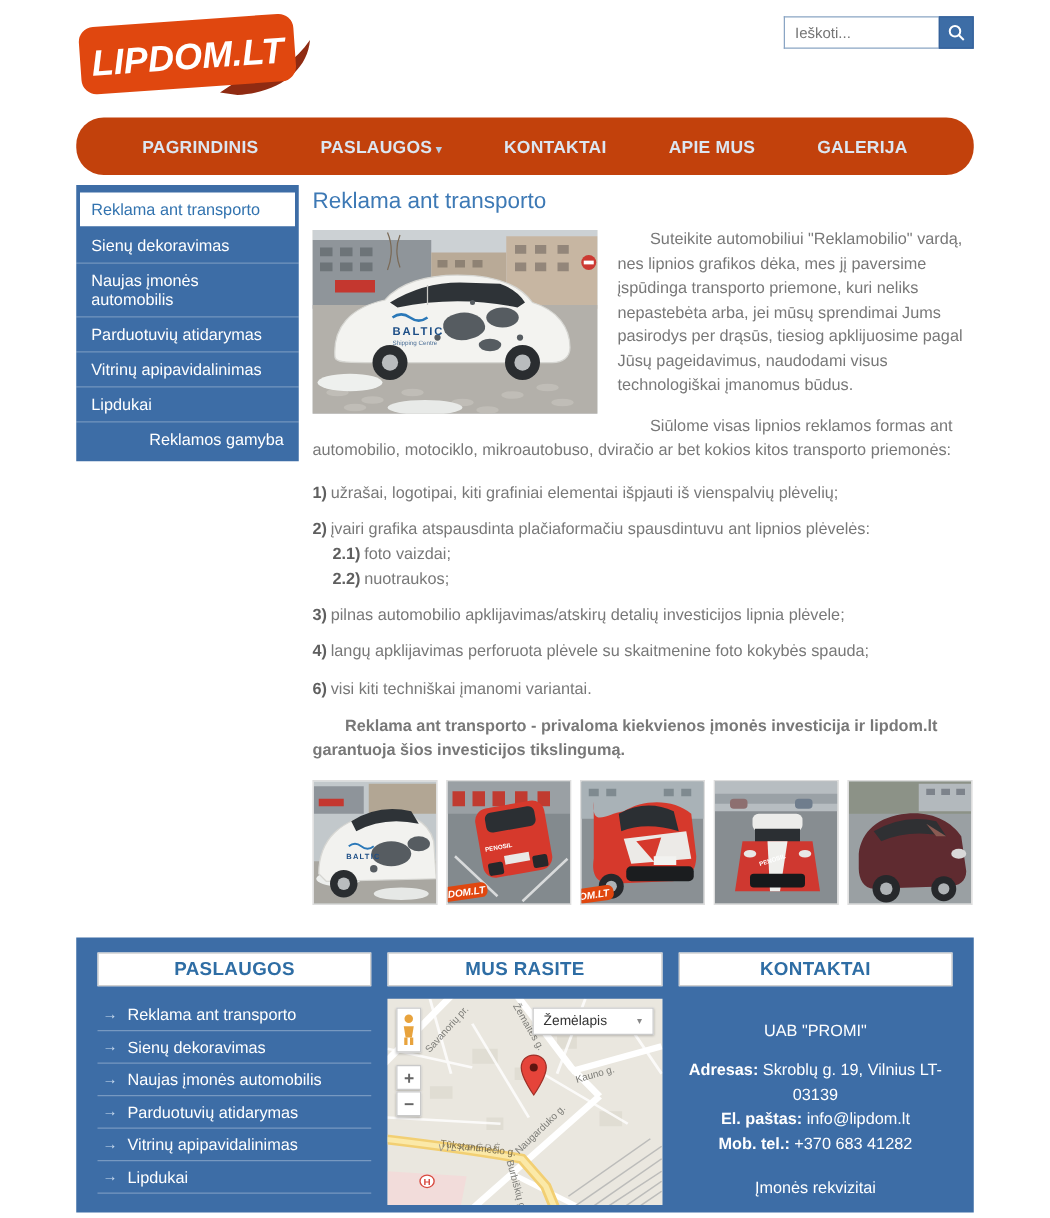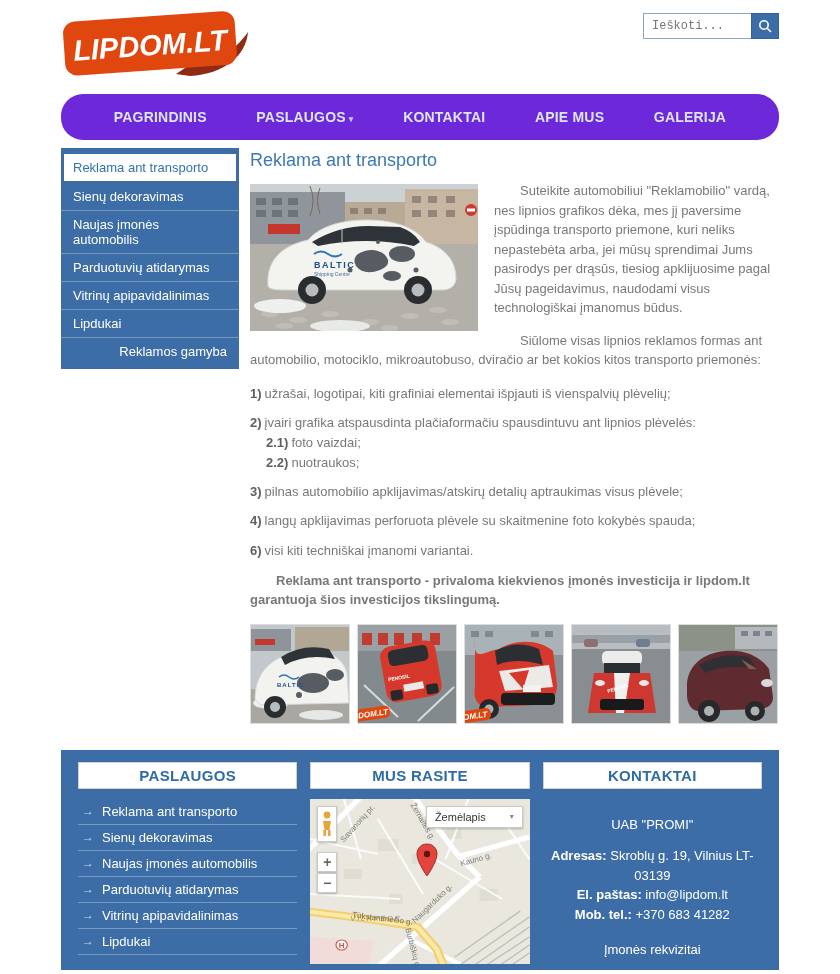--- a/index.html
+++ b/index.html
@@ -7,31 +7,31 @@
   .page {
     width:840px; height:974px; position:relative; overflow:hidden;
     background:#fff; font-family:"Liberation Sans", sans-serif;
   }
 
   
   .site-header { position:relative; height:94px; }
   .logo { position:absolute; left:56px; top:4px; width:205px; height:86px; cursor:pointer; }
   .search { position:absolute; right:61px; top:13px; display:flex; height:26px; }
   .search input {
-    width:108px; border:1px solid #8aa5c4; border-right:none; padding:0 8px;
-    font-size:12px; color:#3b82f6; outline:none; font-family:Liberation Mono, monospace;
+    width:124px; border:1px solid #8aa5c4; border-right:none; padding:0 8px;
+    font-size:12px; color:#3b82f6; outline:none; font-family:Liberation Sans, sans-serif;
   }
   .search button {
     width:28px; height:26px; background:#3d6da6; border:1px solid #35619a;
     display:flex; align-items:center; justify-content:center; cursor:pointer; padding:0;
   }
 
   
   .main-nav {
-    margin:0 61px; height:46px; background:#6d28d9; display:flex;
+    margin:0 61px; height:46px; background:#c2410c; display:flex;
     align-items:center; justify-content:space-around; padding:0 28px;border-radius:22px;
   }
   .nav-item {
     color:#dce6f1; font-weight:bold; font-size:14px; text-decoration:none;
     letter-spacing:.2px; cursor:pointer; white-space:nowrap;
   }
   .nav-item .caret { font-size:9px; color:#b9cde4; margin-left:3px; }
 
   
   .main { margin:8px 61px 0; display:flex; align-items:flex-start; }
@@ -212,21 +212,21 @@
       </div>
 
       <p class="body-par">Suteikite automobiliui "Reklamobilio" vardą, nes lipnios grafikos dėka, mes jį paversime įspūdinga transporto priemone, kuri neliks nepastebėta arba, jei mūsų sprendimai Jums pasirodys per drąsūs, tiesiog apklijuosime pagal Jūsų pageidavimus, naudodami visus technologiškai įmanomus būdus.</p>
       <p class="body-par">Siūlome visas lipnios reklamos formas ant automobilio, motociklo, mikroautobuso, dviračio ar bet kokios kitos transporto priemonės:</p>
 
       <div class="list-block">
         <div class="list-item"><span class="num">1)</span><span>užrašai, logotipai, kiti grafiniai elementai išpjauti iš vienspalvių plėvelių;</span></div>
         <div class="list-item" style="margin-bottom:2px"><span class="num">2)</span><span>įvairi grafika atspausdinta plačiaformačiu spausdintuvu ant lipnios plėvelės:</span></div>
         <div class="list-item sub"><span class="num">2.1)</span><span>foto vaizdai;</span></div>
         <div class="list-item sub last"><span class="num">2.2)</span><span>nuotraukos;</span></div>
-        <div class="list-item"><span class="num">3)</span><span>pilnas automobilio apklijavimas/atskirų detalių aptraukimas visus plėvele;</span></div>
+        <div class="list-item"><span class="num">3)</span><span>pilnas automobilio apklijavimas/atskirų detalių investicijos lipnia plėvele;</span></div>
         <div class="list-item"><span class="num">4)</span><span>langų apklijavimas perforuota plėvele su skaitmenine foto kokybės spauda;</span></div>
         <div class="list-item"><span class="num">6)</span><span>visi kiti techniškai įmanomi variantai.</span></div>
       </div>
 
       <p class="body-par closing">Reklama ant transporto - privaloma kiekvienos įmonės investicija ir lipdom.lt garantuoja šios investicijos tikslingumą.</p>
 
       <div class="gallery">
         <div class="thumb">
           <svg width="98" height="98" viewBox="0 0 98 98">
             <rect width="98" height="98" fill="#c2c8cb"></rect>

